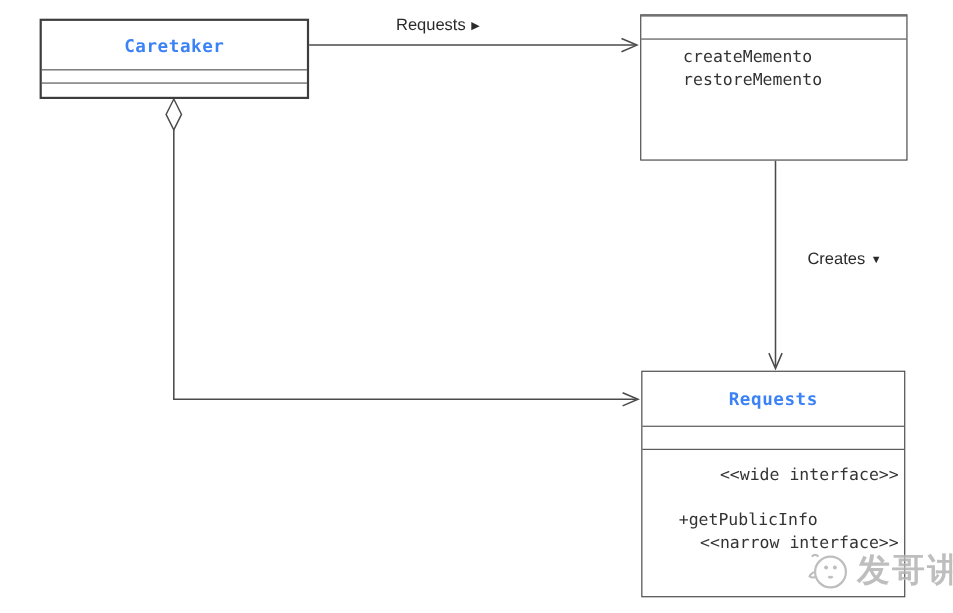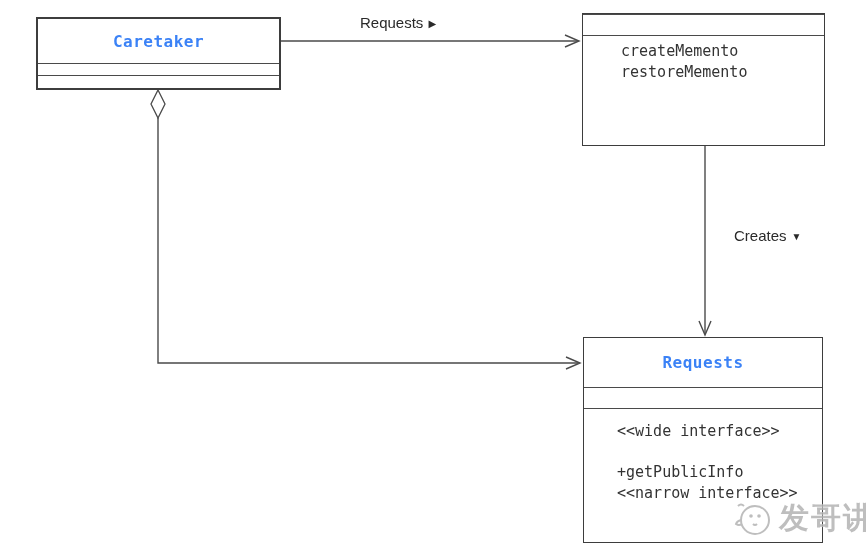--- a/index.html
+++ b/index.html
@@ -68,21 +68,21 @@
   .originator .uml-title   { flex: 0 0 48px; }
   .originator .uml-attrs   { flex: 0 0 21px; }
   .originator .uml-methods { flex: 1 1 auto; padding: 5px 10px; line-height: 21px; }
 
   .memento { left: 583px; top: 337px; width: 240px; height: 206px; }
   .memento .uml-title   { flex: 0 0 49px; }
   .memento .uml-attrs   { flex: 0 0 21px; }
   .memento .uml-methods { flex: 1 1 auto; padding: 12px 5px 0 5px; line-height: 20.5px; }
 
   .method-line { white-space: pre; margin-left: 28px; }
-  .method-line.center { text-align: left; }
+  .method-line.center { text-align: right; }
   .method-line.blank { height: 20.5px; }
 
   .edge-label {
     position: absolute;
     z-index: 3;
     font-size: 15px;
     color: #2a2a2a;
     background: transparent;
     white-space: nowrap;
   }

